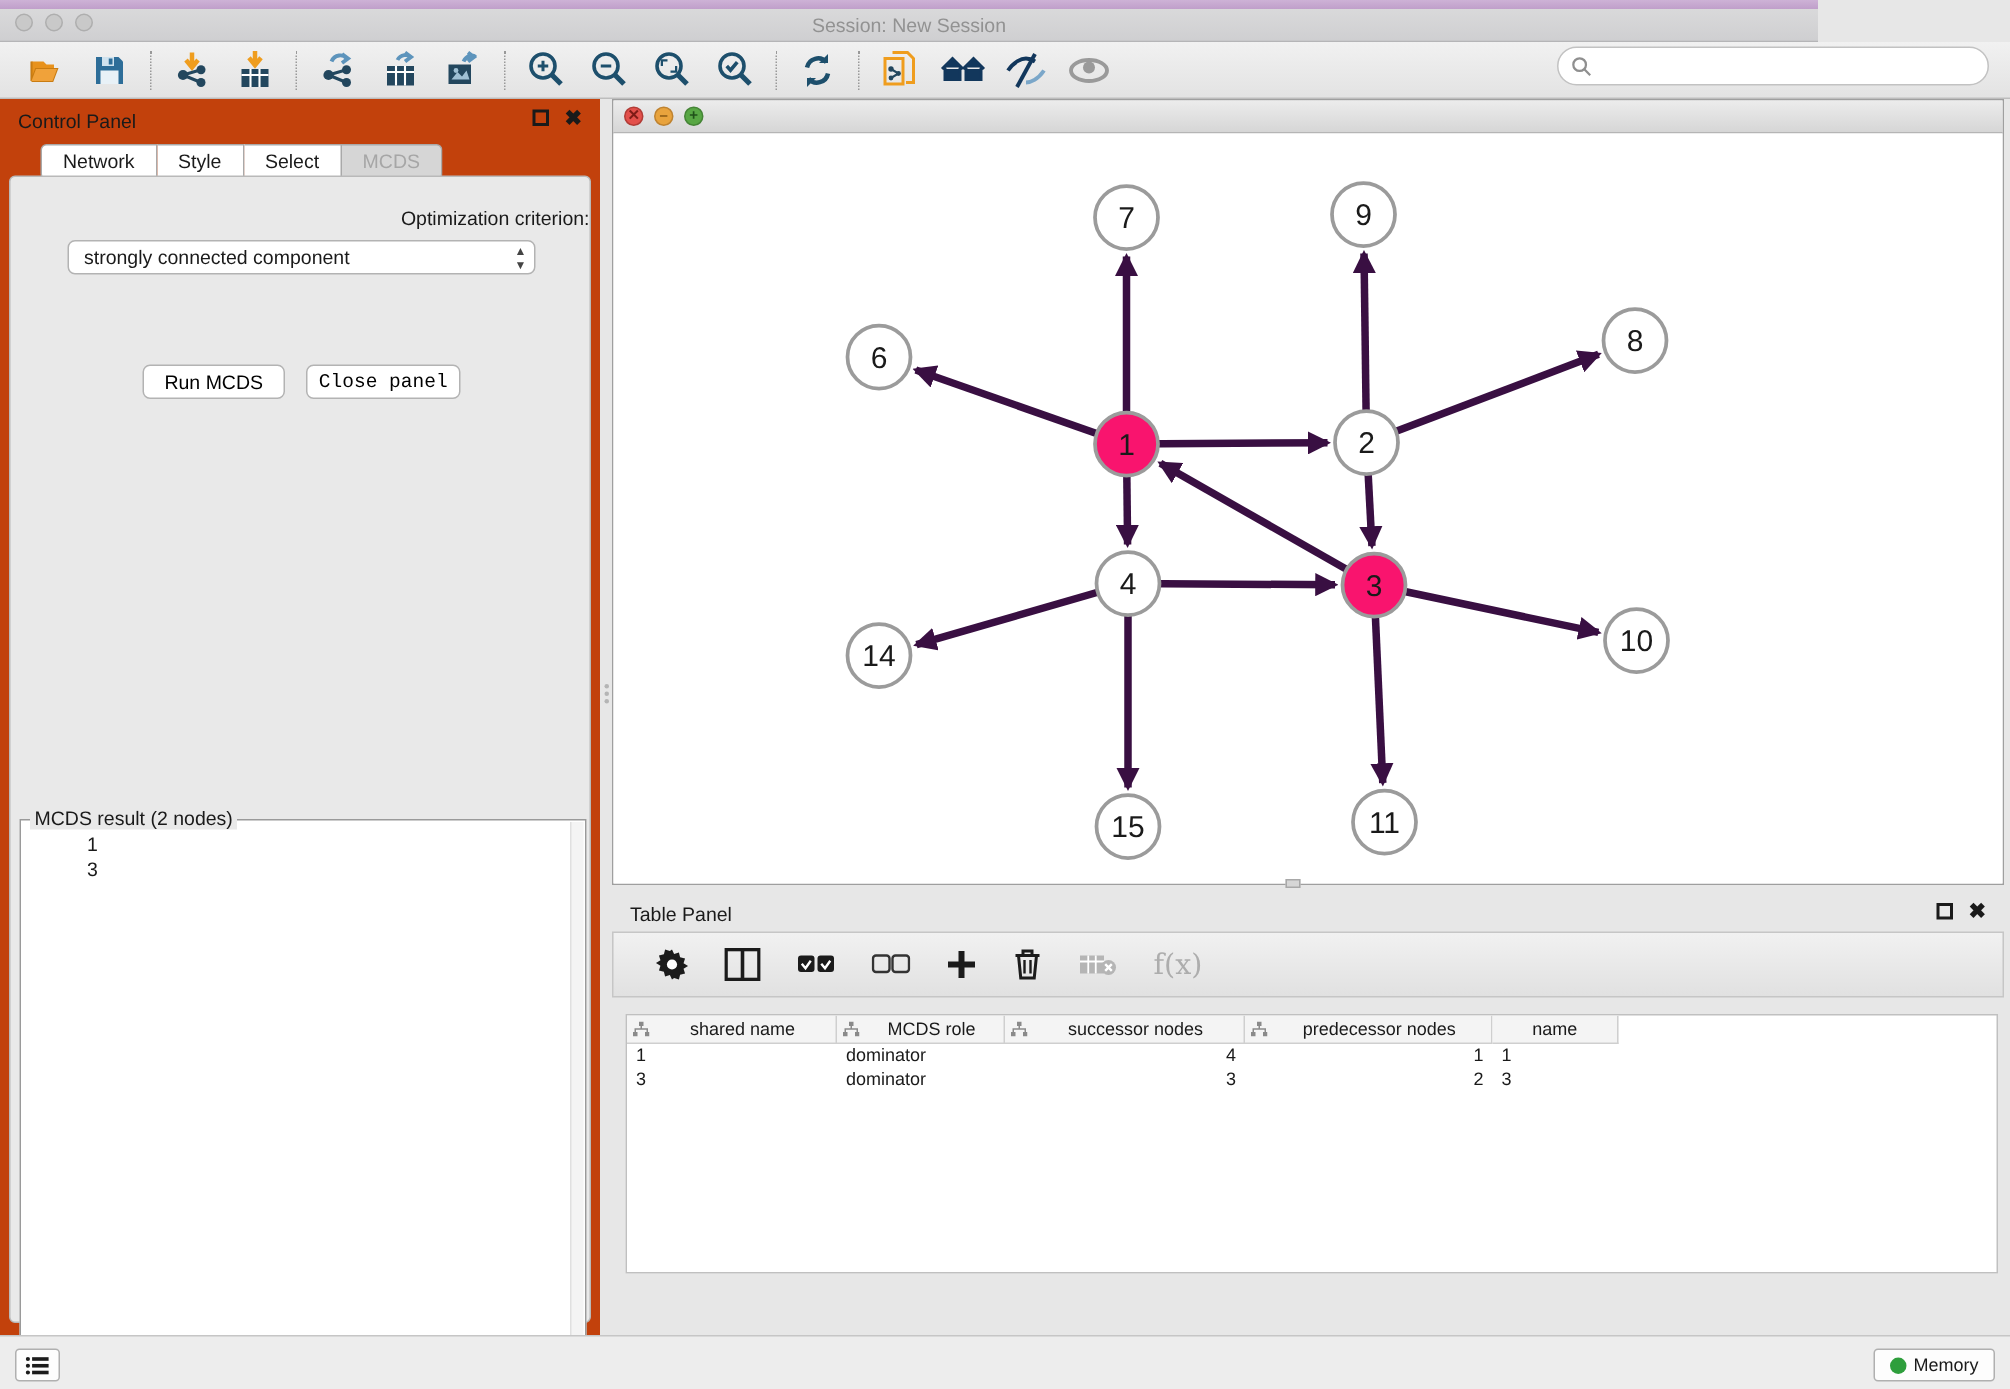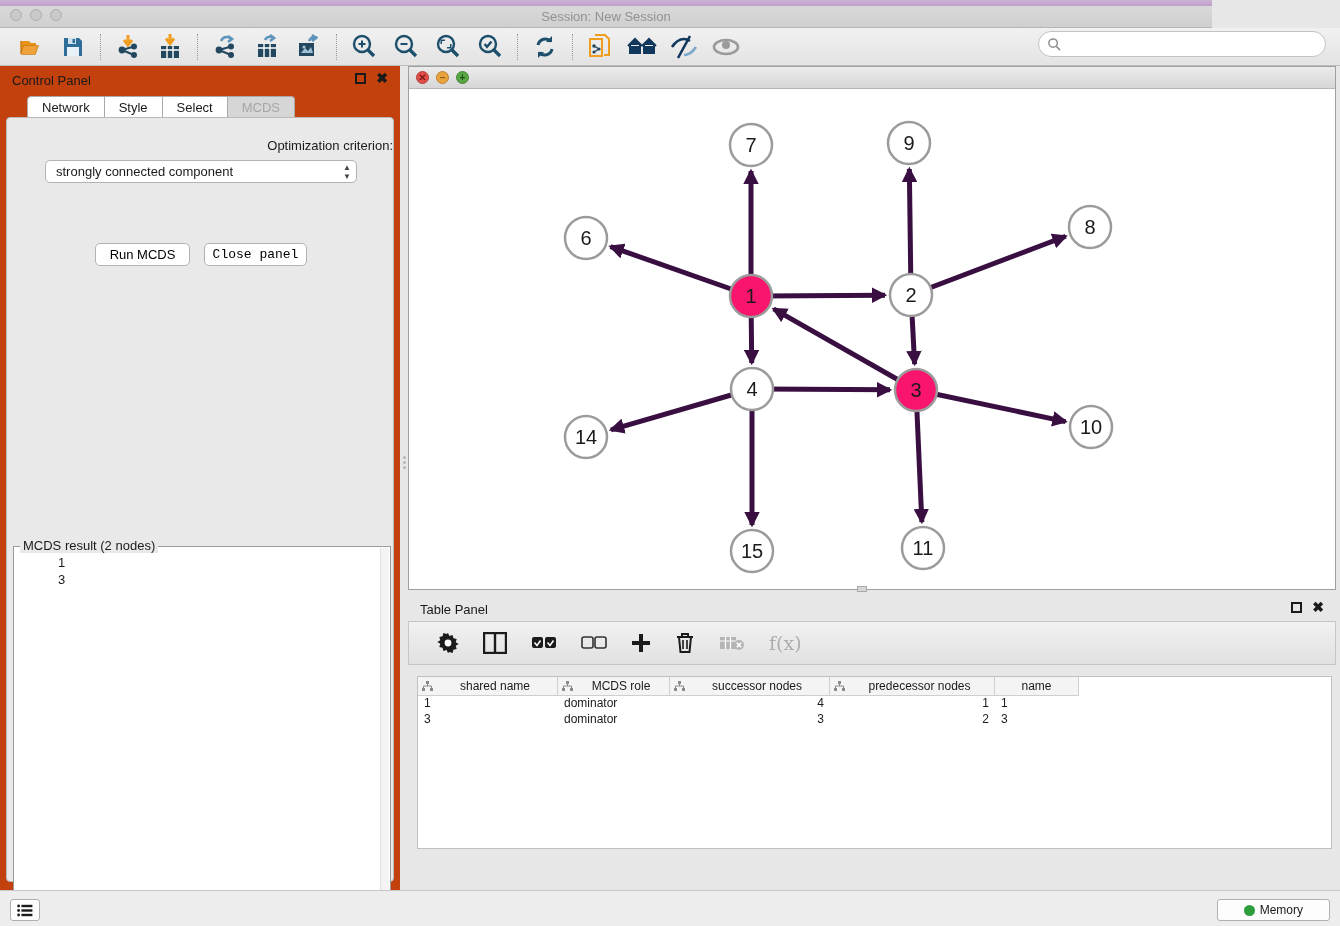--- a/index.html
+++ b/index.html
@@ -94,21 +94,21 @@
 
   .tp-tabs { position:absolute; left:0; top:263px; width:100%; }
 
   
   .statusbar { position:absolute; left:0; top:890px; width:1340px; height:36px;
     background:#ededed; border-top:1px solid #c6c6c6; }
   .list-btn { position:absolute; left:10px; top:8px; width:30px; height:22px; background:#fdfdfd;
     border:1px solid #b0b0b0; border-radius:3px; display:flex; align-items:center; justify-content:center; }
   .memory-btn { position:absolute; right:10px; top:8px; height:22px; background:#fdfdfd;
     border:1px solid #b0b0b0; border-radius:3px; display:flex; align-items:center; gap:5px;
-    padding:0 26px; font-size:12px; }
+    padding:0 10px; font-size:12px; }
   .memory-dot { width:11px; height:11px; border-radius:50%; background:#2e9e3c; }
 </style>
 </head>
 <body>
 
 <div class="titlebar">
   <div class="purple-strip"></div>
   <div class="traffic" style="left:10px"></div>
   <div class="traffic" style="left:30px"></div>
   <div class="traffic" style="left:50px"></div>

